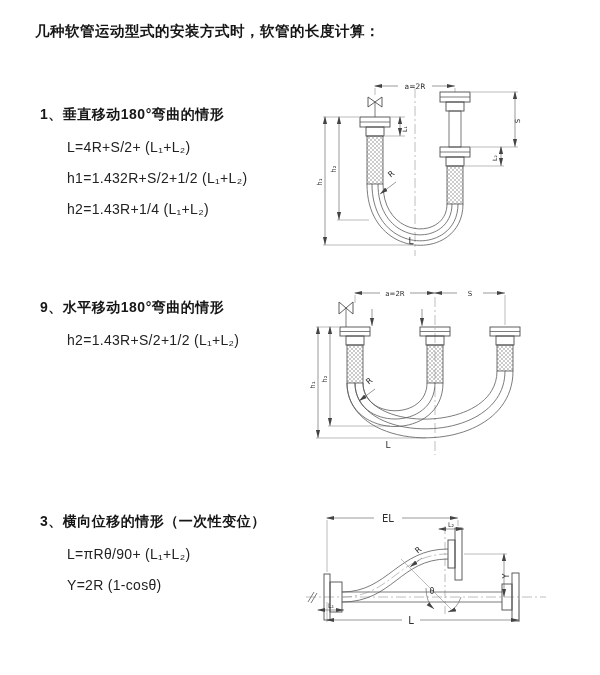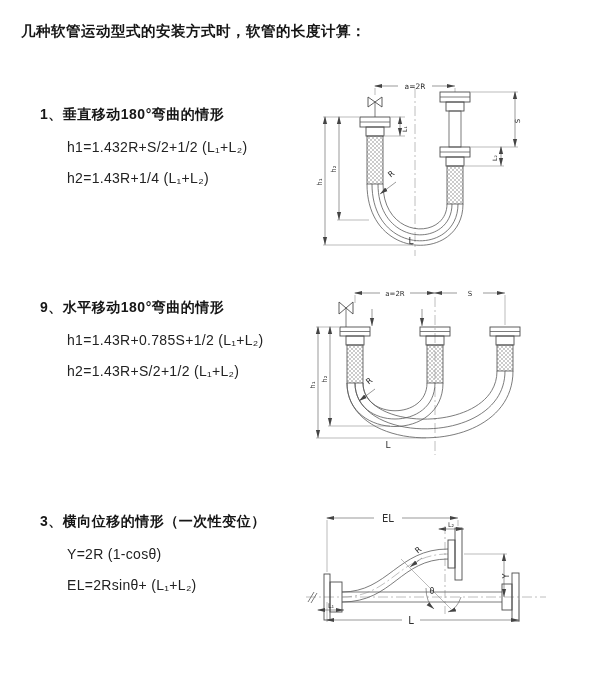--- a/index.html
+++ b/index.html
@@ -1,21 +1,21 @@
 <!DOCTYPE html>
 <html><head>
 <meta charset="utf-8">
 <style>
   html,body{margin:0;padding:0;}
   body{
     width:600px;height:675px;position:relative;background:#ffffff;
     font-family:"Liberation Sans","DejaVu Sans",sans-serif;color:#1a1a1a;overflow:hidden;
   }
   .title{
-    position:absolute;left:21px;top:22px;font-size:14.5px;font-weight:600;
+    position:absolute;left:35px;top:22px;font-size:14.5px;font-weight:600;
     letter-spacing:.5px;color:#161616;white-space:nowrap;
   }
   .sec{position:absolute;left:40px;}
   .sec1{top:106px}.sec2{top:299px}.sec3{top:513px}
   .sec-heading{font-size:14px;font-weight:600;letter-spacing:.5px;color:#161616;white-space:nowrap;}
   .formula{margin:15px 0 0 27px;font-size:14px;font-weight:500;letter-spacing:.3px;color:#222;white-space:nowrap;}
   .diag{position:absolute;}
   #d1{left:315px;top:72px}
   #d2{left:310px;top:283px}
   #d3{left:298px;top:502px}
@@ -27,34 +27,34 @@
   .braid{stroke:#4d4d4d;stroke-width:0.8}
   svg text{fill:#2e2e2e;font-family:"DejaVu Sans","Liberation Sans",sans-serif;}
 </style>
 </head>
 <body>
 
 <div class="title">几种软管运动型式的安装方式时，软管的长度计算：</div>
 
 <section class="sec sec1">
   <div class="sec-heading">1、垂直移动180°弯曲的情形</div>
+  <div class="formula">L=4R+S/2+ (L₁+L₂)</div>
   <div class="formula">h1=1.432R+S/2+1/2 (L₁+L₂)</div>
   <div class="formula">h2=1.43R+1/4 (L₁+L₂)</div>
 </section>
 
 <section class="sec sec2">
   <div class="sec-heading">9、水平移动180°弯曲的情形</div>
-  <div class="formula">h1=1.43R+0.785S+1/2 (L₁+L₂)</div>
   <div class="formula">h2=1.43R+S/2+1/2 (L₁+L₂)</div>
 </section>
 
 <section class="sec sec3">
   <div class="sec-heading">3、横向位移的情形（一次性变位）</div>
+  <div class="formula">L=πRθ/90+ (L₁+L₂)</div>
   <div class="formula">Y=2R (1-cosθ)</div>
-  <div class="formula">EL=2Rsinθ+ (L₁+L₂)</div>
 </section>
 
 <svg id="d1" class="diag" width="228" height="192" viewBox="0 0 228 192">
   <defs>
     <pattern id="hat1" width="4" height="4" patternUnits="userSpaceOnUse">
       <path d="M0,4 L4,0 M0,0 L4,4" stroke="#8a8a8a" stroke-width="0.45"></path>
     </pattern>
     <marker id="arE1" markerWidth="9" markerHeight="6" refX="8" refY="3" orient="auto" markerUnits="userSpaceOnUse">
       <path d="M0,0.9 L8,3 L0,5.1 Z" fill="#444"></path>
     </marker>

